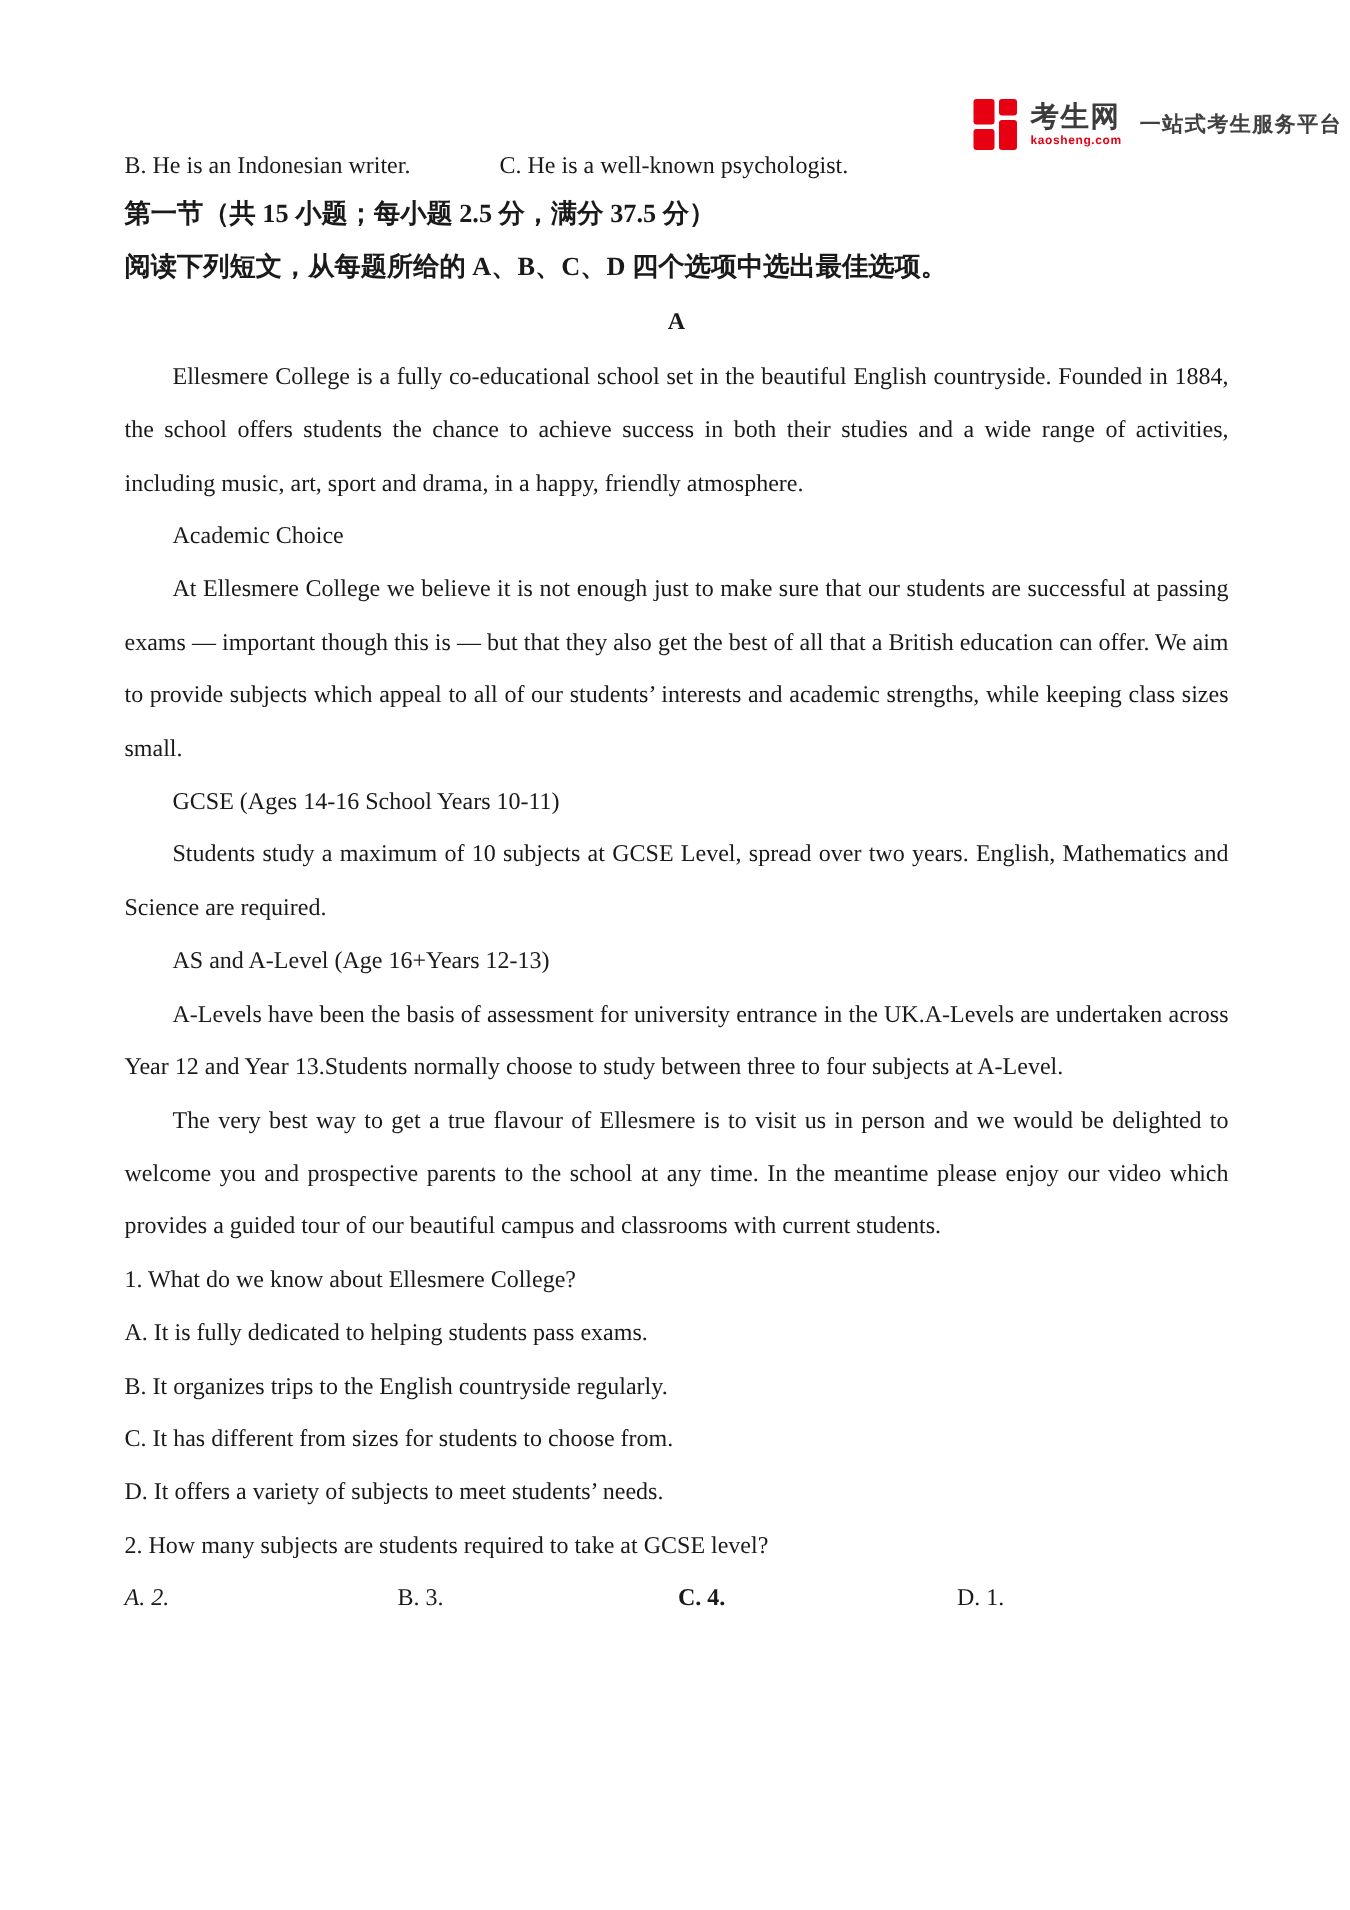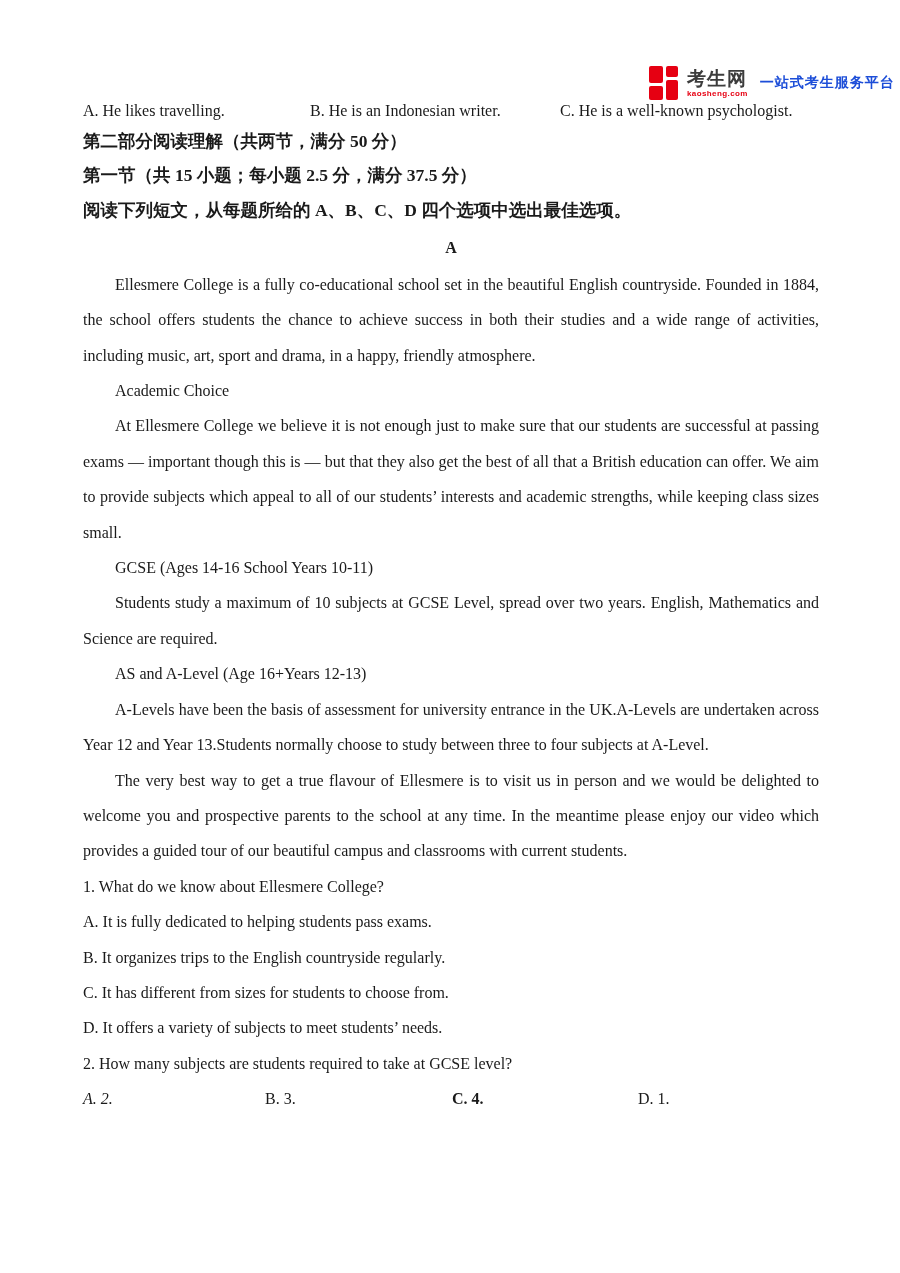--- a/index.html
+++ b/index.html
@@ -14,21 +14,21 @@
   .ks-icon{position:relative;display:inline-block;}
   .ks-icon i{position:absolute;display:block;background:#e60012;border-radius:2px;}
   .ks-icon.sm{width:33px;height:34px;}
   .ks-icon.sm .tl{left:0;top:0;width:14px;height:17px;}
   .ks-icon.sm .bl{left:0;top:20px;width:14px;height:14px;}
   .ks-icon.sm .tr{left:17px;top:0;width:12px;height:11px;}
   .ks-icon.sm .br{left:17px;top:14px;width:12px;height:20px;}
   .brand-col{margin-left:5px;line-height:1;}
   .brand-name{font-family:"Liberation Sans","DejaVu Sans",sans-serif;font-weight:700;font-size:19px;color:#3c3c3c;letter-spacing:1px;}
   .brand-domain{font-family:"Liberation Sans","DejaVu Sans",sans-serif;font-weight:700;font-size:8px;color:#e60012;margin-top:2px;letter-spacing:.4px;}
-  .brand-tagline{margin-left:12px;font-family:"Liberation Sans","DejaVu Sans",sans-serif;font-weight:700;font-size:14px;color:#1d4ed8;letter-spacing:1px;}
+  .brand-tagline{margin-left:12px;font-family:"Liberation Sans","DejaVu Sans",sans-serif;font-weight:700;font-size:14px;color:#404040;letter-spacing:1px;}
 
   
   .content{
     position:absolute;left:83px;top:97px;width:736px;
     font-size:16px;line-height:35.4px;
   }
   .content p{margin:0;padding:0;}
   .qline{text-align:left;}
   .optrow{display:flex;}
   .optrow3{height:28px;line-height:28px;}
@@ -74,26 +74,24 @@
       <div class="brand-name">考生网</div>
       <div class="brand-domain">kaosheng.com</div>
     </span>
     <span class="brand-tagline">一站式考生服务平台</span>
   </div>
 
   <div class="content">
 
 
     <div class="optrow optrow3">
-      <span class="w227">A. He likes travelling.</span>
       <span class="w250">B. He is an Indonesian writer.</span>
       <span>C. He is a well-known psychologist.</span>
     </div>
 
-    <p class="cjk-h cjk-h1">第二部分阅读理解（共两节，满分 50 分）</p>
     <p class="cjk-h">第一节（共 15 小题；每小题 2.5 分，满分 37.5 分）</p>
     <p class="cjk-h">阅读下列短文，从每题所给的 A、B、C、D 四个选项中选出最佳选项。</p>
 
     <p class="passage-label">A</p>
 
     <p class="para">Ellesmere College is a fully co-educational school set in the beautiful English countryside. Founded in 1884, the school offers students the chance to achieve success in both their studies and a wide range of activities, including music, art, sport and drama, in a happy, friendly atmosphere.</p>
     <p class="para">Academic Choice</p>
     <p class="para">At Ellesmere College we believe it is not enough just to make sure that our students are successful at passing exams — important though this is — but that they also get the best of all that a British education can offer. We aim to provide subjects which appeal to all of our students’ interests and academic strengths, while keeping class sizes small.</p>
     <p class="para">GCSE (Ages 14-16 School Years 10-11)</p>
     <p class="para">Students study a maximum of 10 subjects at GCSE Level, spread over two years. English, Mathematics and Science are required.</p>

